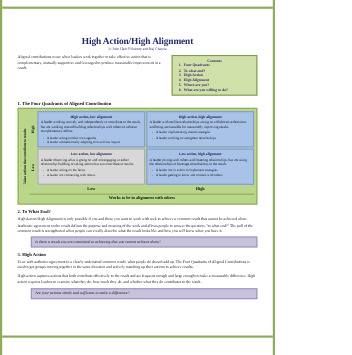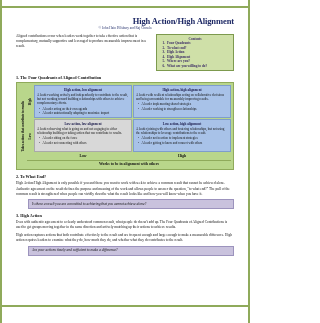--- a/index.html
+++ b/index.html
@@ -22,26 +22,26 @@
     left: 0; right: 0; top: 6px;
     border-top: 2px solid #8faa5b;
   }
   .page::after {
     content: ""; position: absolute;
     left: 0; right: 0; bottom: 16px;
     border-top: 2px solid #8faa5b;
   }
 
   .doc-title {
-    text-align: right;
+    text-align: center;
     color: #1f2a66;
     font-weight: bold;
     font-size: 8.5px;
     line-height: 10px;
-    margin-top: 8px;
+    margin-top: 24px;
     letter-spacing: -0.1px;
   }
   .doc-byline {
     text-align: center;
     color: #2a3570;
     font-size: 3.4px;
     line-height: 5px;
     margin-bottom: 3px;
   }
 

